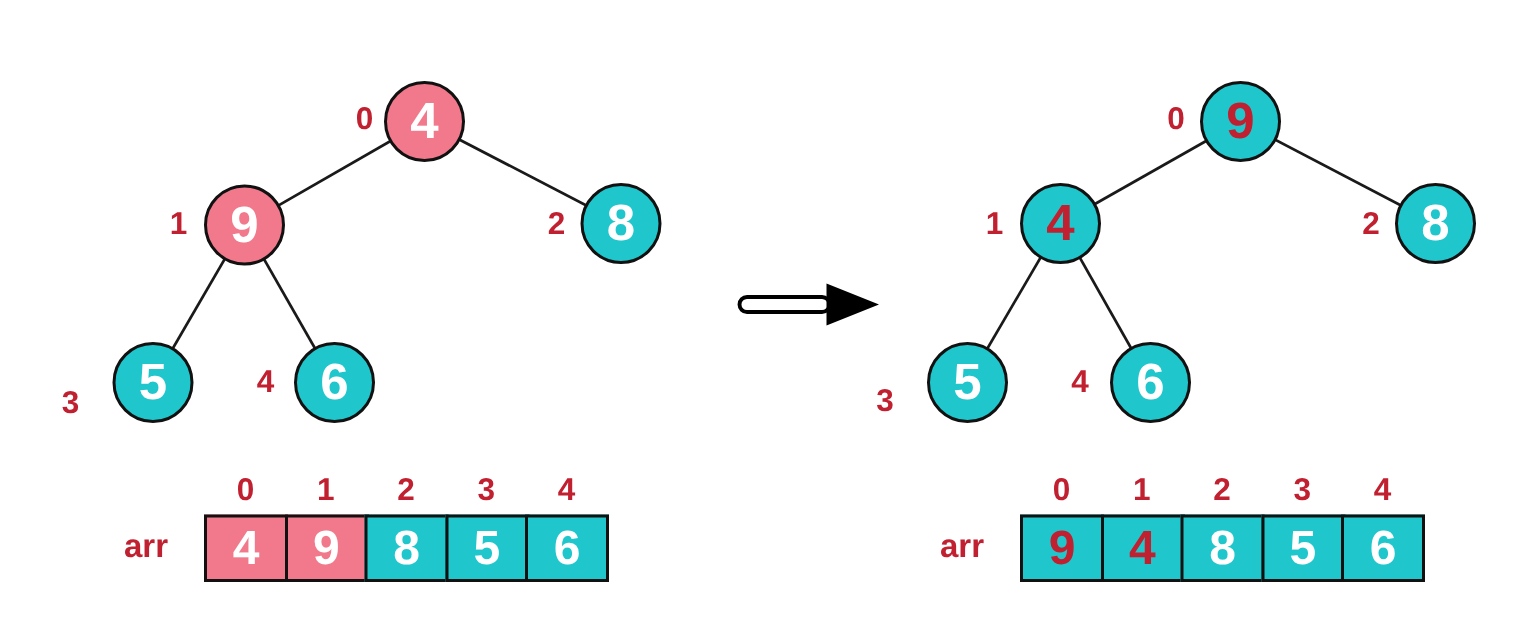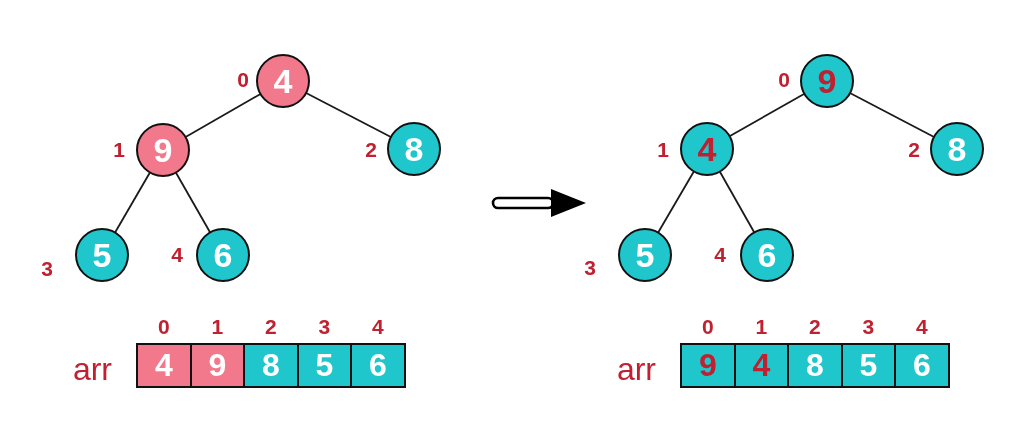--- a/index.html
+++ b/index.html
@@ -14,21 +14,21 @@
        font-weight:bold;font-size:21px;color:var(--dark-red);}
   .arr-row{position:absolute;display:flex;}
   .cell{width:56px;height:45px;box-sizing:border-box;border:2.5px solid #111;
         display:flex;align-items:center;justify-content:center;
         font-weight:bold;font-size:32px;}
   .cell + .cell{margin-left:-2.5px;}
   .idx-row{position:absolute;display:flex;}
   .idx-row span{width:53.5px;text-align:center;line-height:26px;
         font-weight:bold;font-size:21px;color:var(--dark-red);}
   .arr-label{position:absolute;width:48px;text-align:right;
-        font-weight:normal;font-size:32px;color:var(--dark-red);}
+        font-weight:bold;font-size:22px;color:var(--dark-red);}
   .arrow{position:absolute;left:486px;top:183px;}
   
   .n-l0{left:256px;top:54px;} .n-l1{left:136px;top:123px;} .n-l2{left:387px;top:122px;}
   .n-l3{left:75px;top:228px;} .n-l4{left:196px;top:228px;}
   
   .n-r0{left:800px;top:54px;} .n-r1{left:680px;top:122px;} .n-r2{left:930px;top:122px;}
   .n-r3{left:618px;top:228px;} .n-r4{left:740px;top:228px;}
   
   .i-l0{left:232px;top:67px;} .i-l1{left:108px;top:137px;} .i-l2{left:360px;top:137px;}
   .i-l3{left:36px;top:256px;} .i-l4{left:166px;top:242px;}

